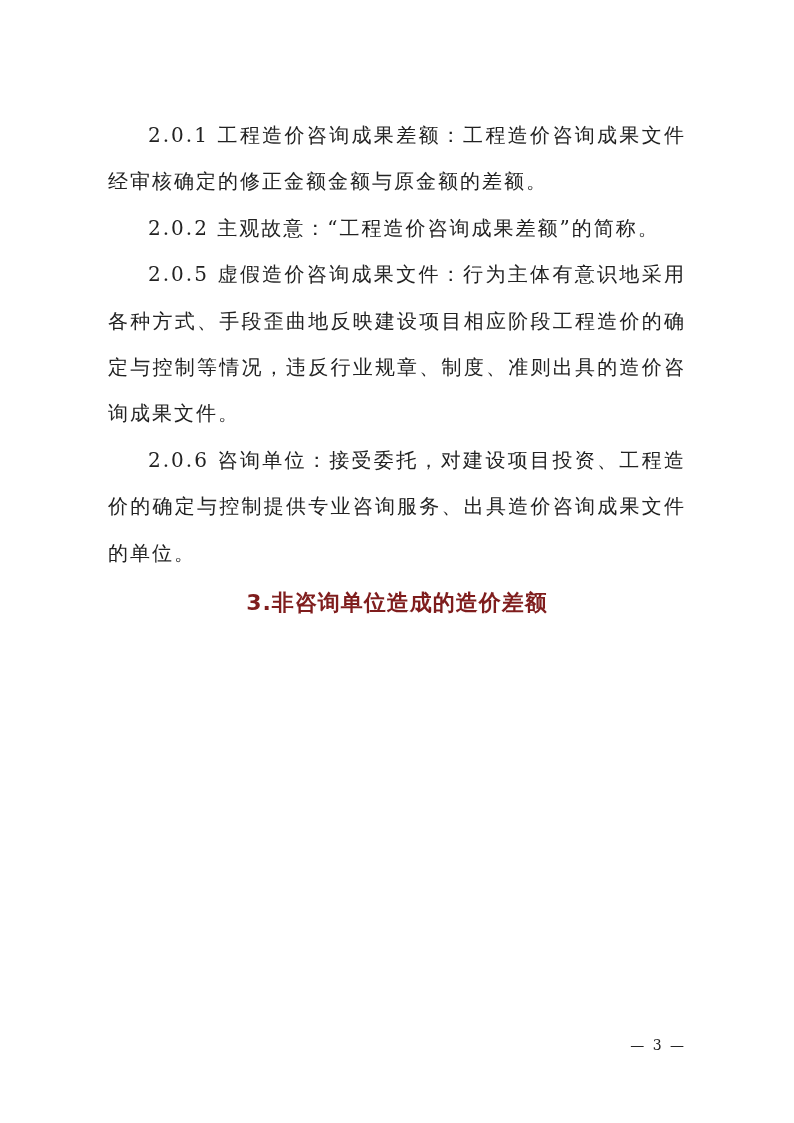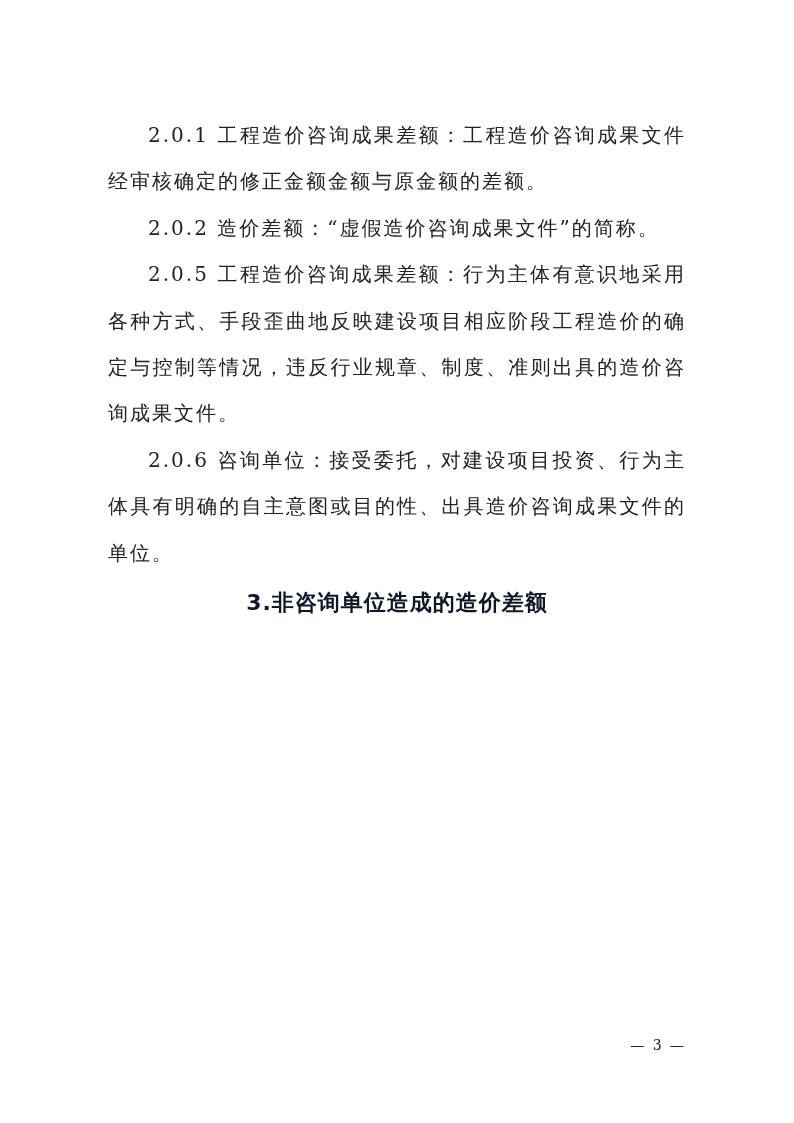--- a/index.html
+++ b/index.html
@@ -33,40 +33,40 @@
     color: #222222;
   }
   .content h2.section-heading {
     margin: 4px 0 0 0;
     font-family: "DejaVu Sans", "Liberation Sans", sans-serif;
     font-size: 22px;
     font-weight: bold;
     line-height: 46.4px;
     letter-spacing: 1px;
     text-align: center;
-    color: #0f172a;
+    color: #7f1d1d;
   }
   .footer {
     position: absolute;
     top: 1036px;
     right: 108px;
     font-family: "DejaVu Serif", "Liberation Serif", serif;
     font-size: 14px;
     line-height: 18px;
     letter-spacing: 2px;
     color: #1a1a1a;
   }
 </style>
 </head>
 <body>
 
 <div class="page">
   <div class="content">
     <p class="body-para">2.0.1 工程造价咨询成果差额：工程造价咨询成果文件经审核确定的修正金额金额与原金额的差额。</p>
-    <p class="body-para">2.0.2 造价差额：“虚假造价咨询成果文件”的简称。</p>
-    <p class="body-para">2.0.5 工程造价咨询成果差额：行为主体有意识地采用各种方式、手段歪曲地反映建设项目相应阶段工程造价的确定与控制等情况，违反行业规章、制度、准则出具的造价咨询成果文件。</p>
-    <p class="body-para">2.0.6 咨询单位：接受委托，对建设项目投资、行为主体具有明确的自主意图或目的性、出具造价咨询成果文件的单位。</p>
+    <p class="body-para">2.0.2 主观故意：“工程造价咨询成果差额”的简称。</p>
+    <p class="body-para">2.0.5 虚假造价咨询成果文件：行为主体有意识地采用各种方式、手段歪曲地反映建设项目相应阶段工程造价的确定与控制等情况，违反行业规章、制度、准则出具的造价咨询成果文件。</p>
+    <p class="body-para">2.0.6 咨询单位：接受委托，对建设项目投资、工程造价的确定与控制提供专业咨询服务、出具造价咨询成果文件的单位。</p>
     <h2 class="section-heading">3.非咨询单位造成的造价差额</h2>
   </div>
   <div class="footer">
     <span>— 3 —</span>
   </div>
 </div>
 
 </body></html>

